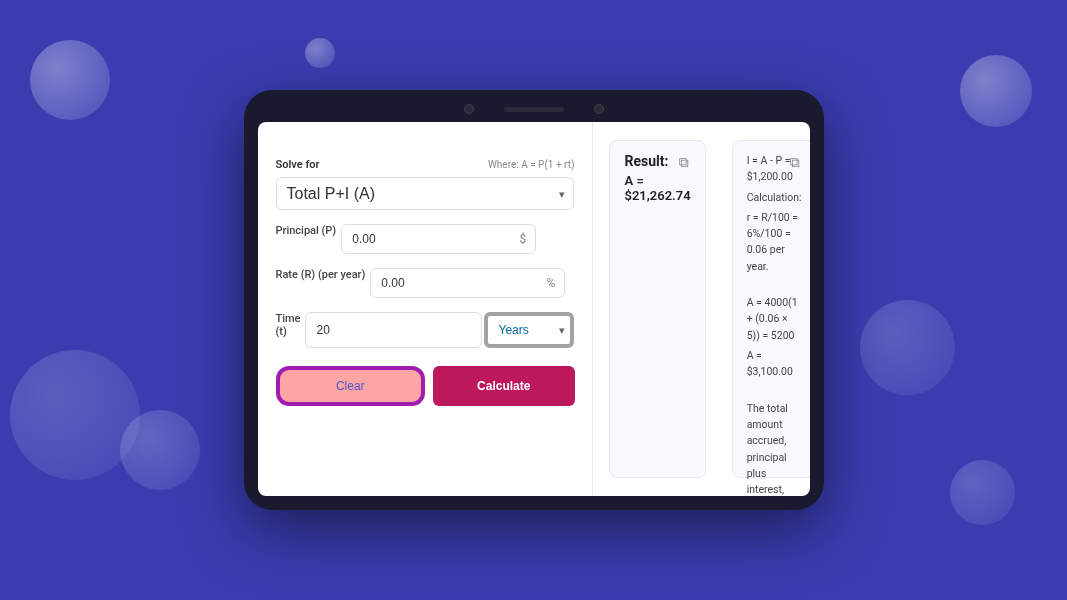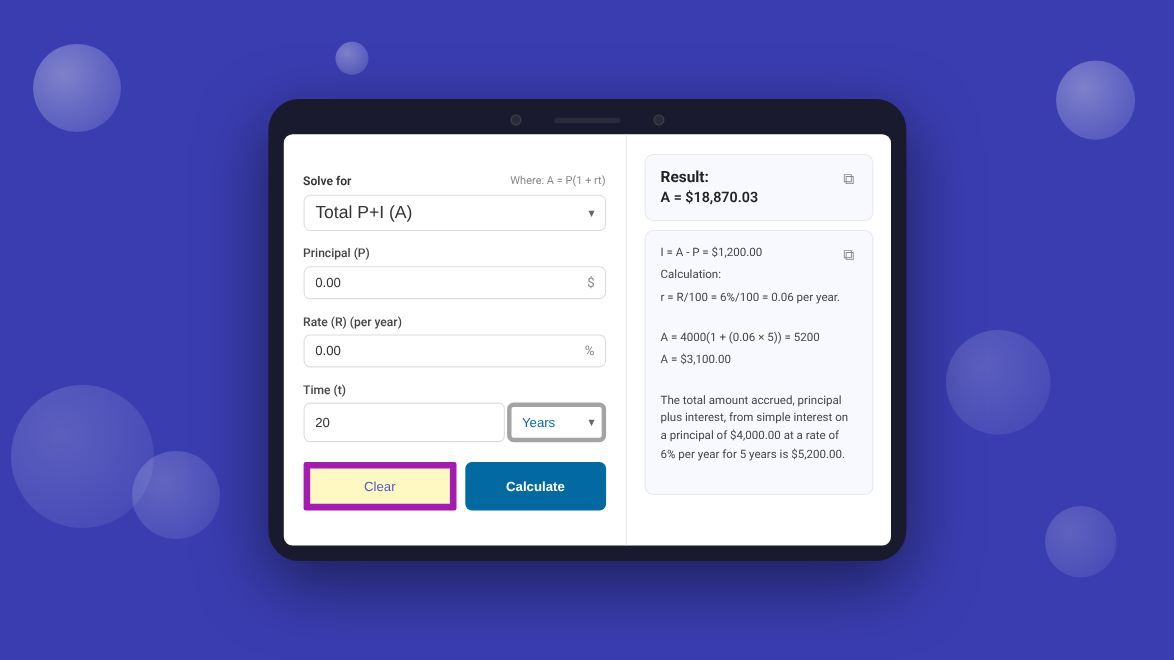--- a/index.html
+++ b/index.html
@@ -129,21 +129,21 @@
       right: 10px;
       top: 50%;
       transform: translateY(-50%);
       pointer-events: none;
       color: #666;
       font-size: 11px;
     }
 
     .field-section {
       display: flex;
-      flex-direction: column;
+      flex-direction: row;
       gap: 5px;
     }
 
     .field-label {
       font-size: 11px;
       font-weight: 500;
       color: #444;
     }
 
     .input-wrapper {
@@ -204,48 +204,47 @@
 
     .buttons-row {
       display: flex;
       gap: 8px;
       margin-top: 4px;
     }
 
     .btn-clear {
       flex: 1;
       padding: 9px;
-      background: #fef9c3;
-      border: 6px solid #a21caf;
-      border-radius: 2px;
+      background: #fca5a5;
+      border: 4px solid #a21caf;
+      border-radius: 13px;
       font-size: 12px;
       font-weight: 500;
       color: #5555cc;
       cursor: pointer;
     }
 
     .btn-calculate {
       flex: 1;
       padding: 9px;
-      background: #0369a1;
+      background: #be185d;
       border: none;
       border-radius: 6px;
       font-size: 12px;
       font-weight: 600;
       color: white;
       cursor: pointer;
     }
 
     
     .right-panel {
       width: 240px;
       padding: 18px 16px;
       display: flex;
-      flex-direction: column;
-      gap: 8px;
+      gap: 26px;
       overflow-y: auto;
     }
 
     .result-box {
       background: #f8f8ff;
       border: 1px solid #e8e8f0;
       border-radius: 8px;
       padding: 12px 14px;
       position: relative;
     }
@@ -371,21 +370,21 @@
         <button class="btn-clear">Clear</button>
         <button class="btn-calculate">Calculate</button>
       </div>
 
     </div>
 
     <div class="right-panel">
 
       <div class="result-box">
         <div class="result-title">Result:</div>
-        <div class="result-value">A = $18,870.03</div>
+        <div class="result-value">A = $21,262.74</div>
         <button class="copy-btn">⧉</button>
       </div>
 
       <div class="detail-box">
         <button class="copy-btn">⧉</button>
         <p>I = A - P = $1,200.00</p>
         <p>Calculation:</p>
         <p>r = R/100 = 6%/100 = 0.06 per year.</p>
         <br>
         <p>A = 4000(1 + (0.06 × 5)) = 5200</p>

